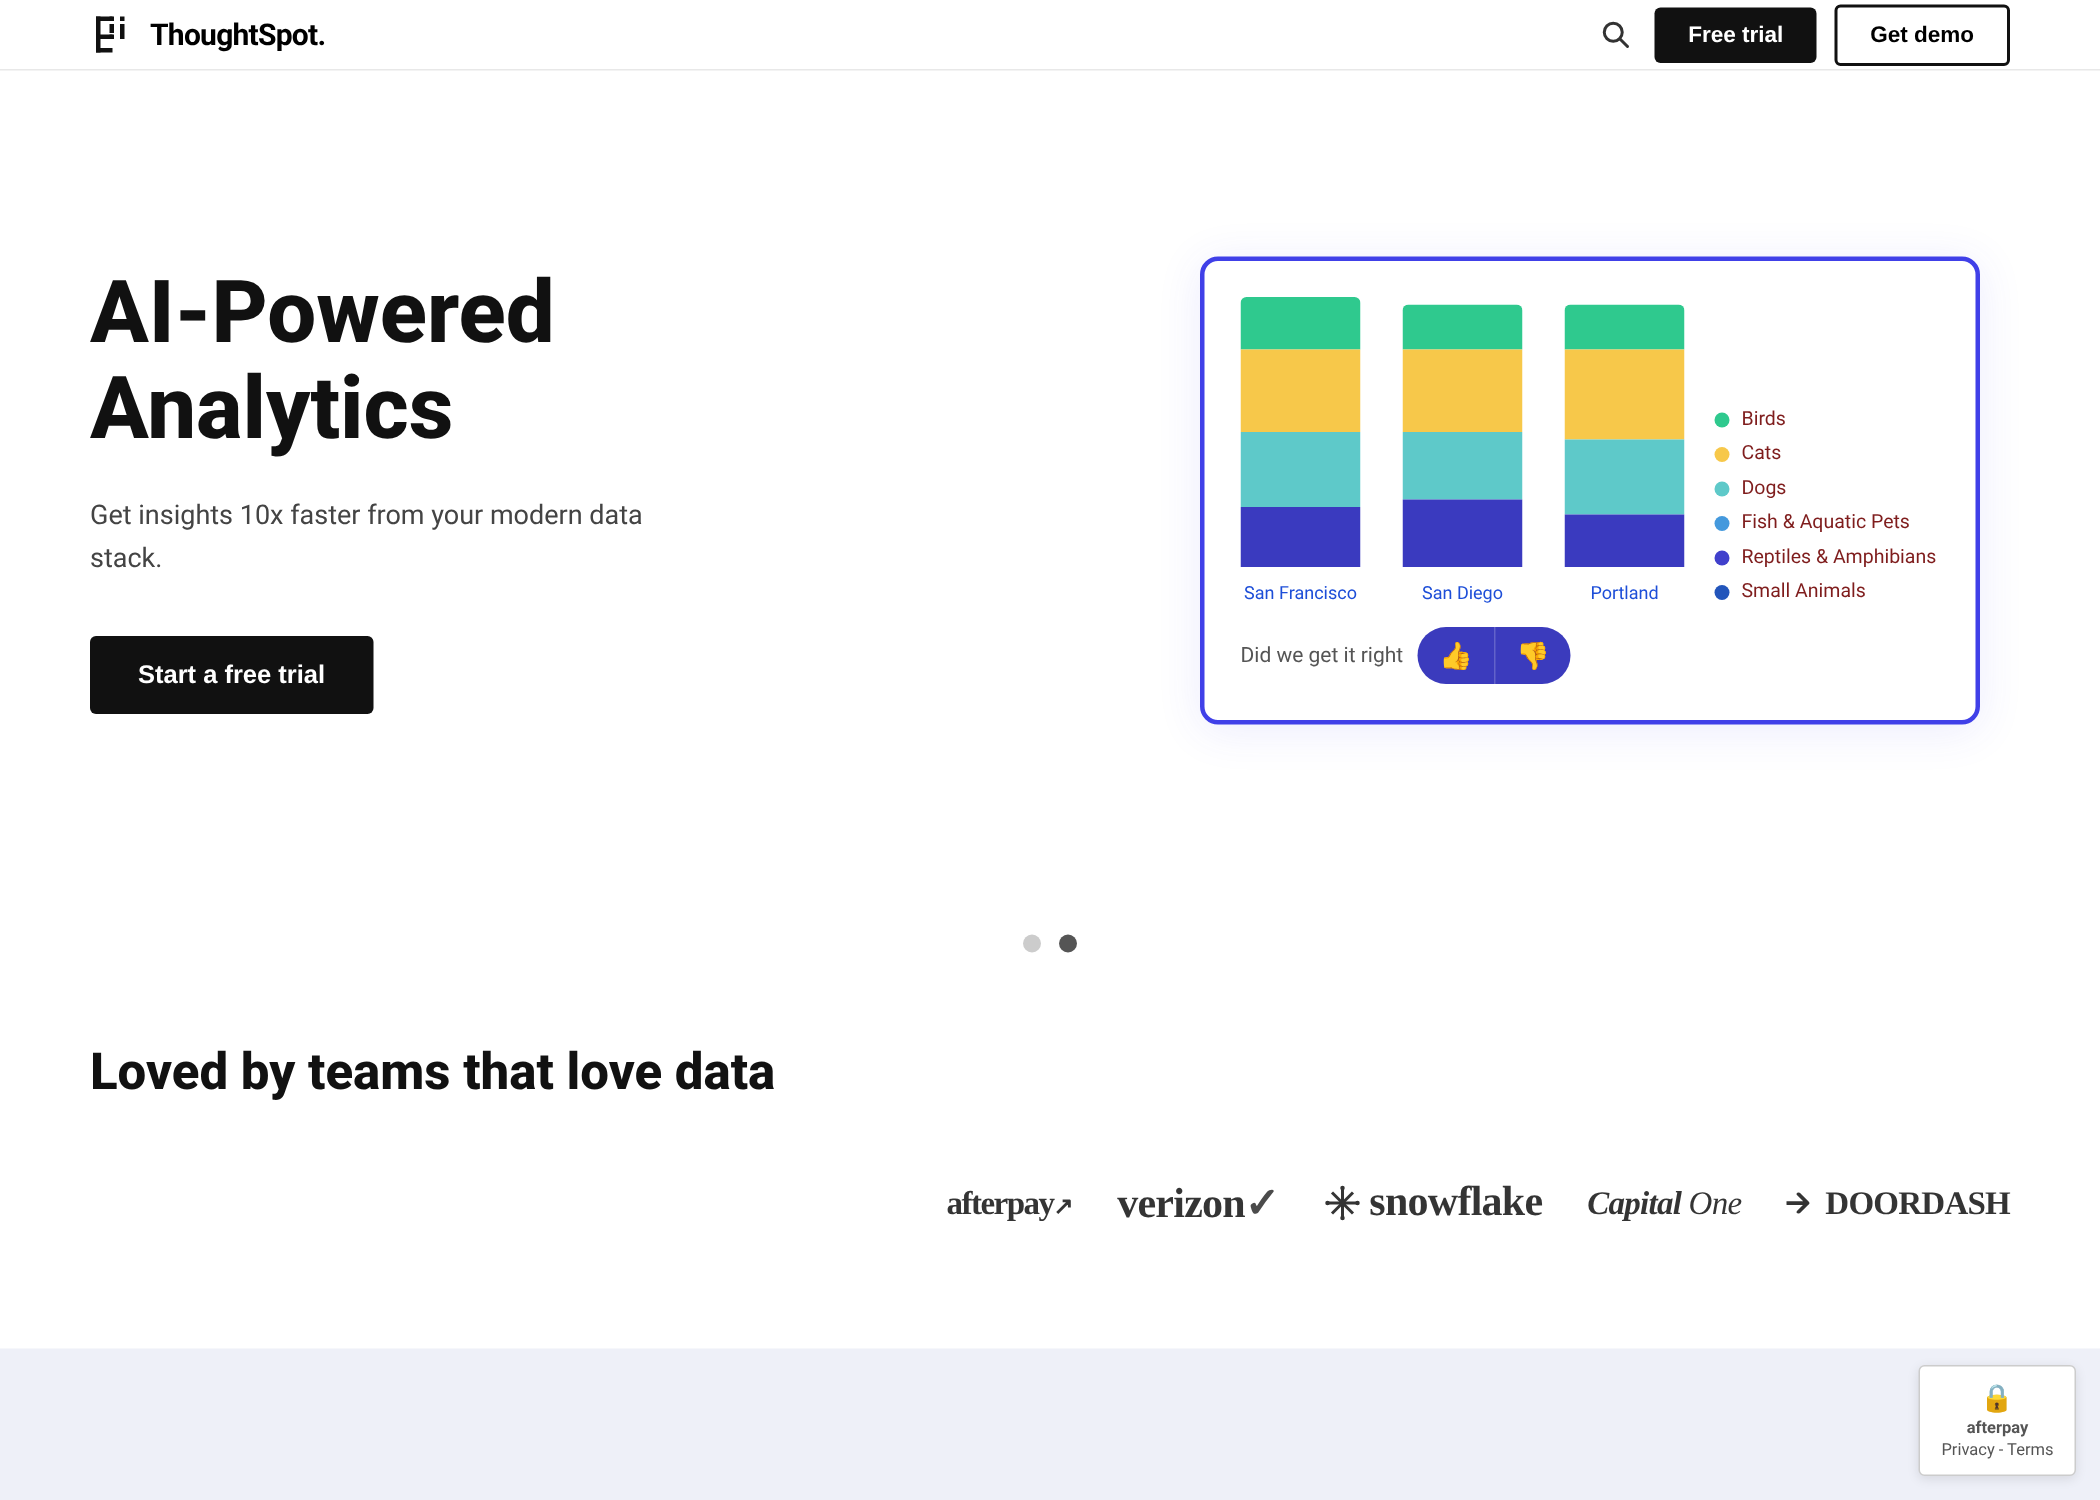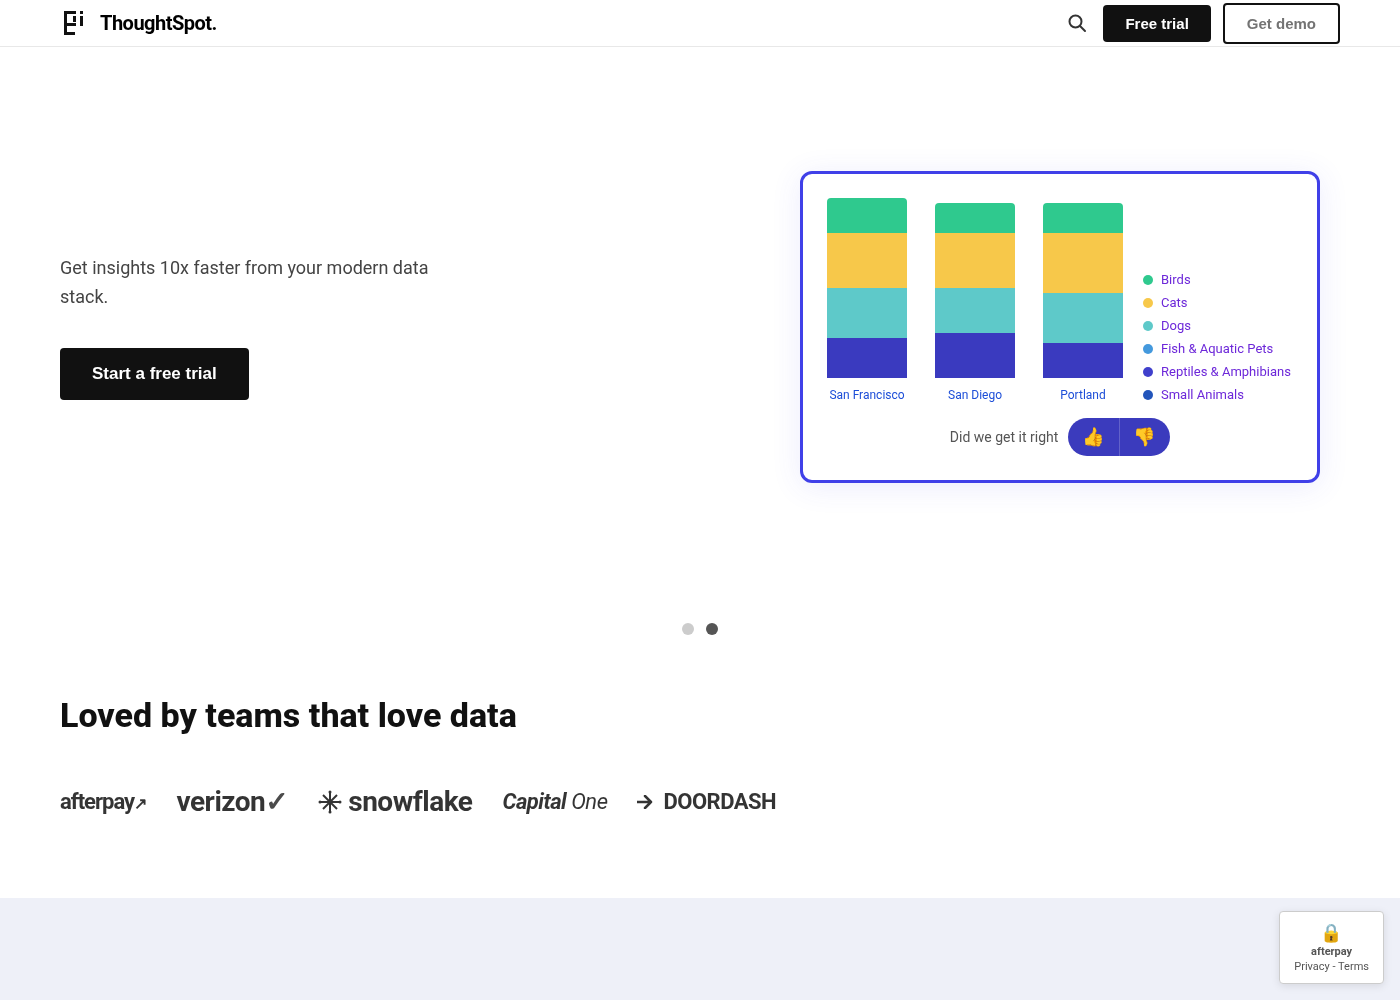--- a/index.html
+++ b/index.html
@@ -16,21 +16,21 @@
     .nav-logo-text { font-size: 20px; font-weight: 700; letter-spacing: -0.5px; }
     .nav-links { display: flex; align-items: center; gap: 36px; }
     .nav-link { text-decoration: none; color: #222; font-size: 16px; font-weight: 500; cursor: pointer; }
     .nav-right { display: flex; align-items: center; gap: 12px; }
     .search-icon-btn { background: none; border: none; cursor: pointer; padding: 4px; display: flex; align-items: center; }
     .btn-free-trial {
       background: #111; color: #fff; border: none; border-radius: 4px;
       padding: 10px 22px; font-size: 15px; font-weight: 600; cursor: pointer;
     }
     .btn-get-demo {
-      background: #fff; color: #737373; border: 2px solid #111; border-radius: 4px;
+      background: #fff; color: #000000; border: 2px solid #111; border-radius: 4px;
       padding: 10px 22px; font-size: 15px; font-weight: 600; cursor: pointer;
     }
 
     
     .hero {
       display: flex; align-items: center; justify-content: space-between;
       padding: 80px 60px 60px 60px; min-height: 540px;
     }
     .hero-left { flex: 0 0 420px; }
     .hero-title { font-size: 58px; font-weight: 800; line-height: 1.1; color: #111; margin-bottom: 24px; }
@@ -48,38 +48,38 @@
       padding: 24px; width: 520px; box-shadow: 0 4px 30px rgba(64,64,232,0.10);
     }
     .chart-inner { display: flex; align-items: flex-end; gap: 0; }
     .chart-bars {
       display: flex; align-items: flex-end; gap: 28px; flex: 1;
     }
     .bar-group { display: flex; flex-direction: column; align-items: center; gap: 4px; }
     .bar-stack { display: flex; flex-direction: column; width: 80px; border-radius: 4px 4px 0 0; overflow: hidden; }
     .bar-label { font-size: 12px; color: #1d4ed8; margin-top: 6px; }
     .chart-legend { display: flex; flex-direction: column; gap: 8px; margin-left: 20px; min-width: 150px; padding-top: 10px; }
-    .legend-item { display: flex; align-items: center; gap: 8px; font-size: 13px; color: #6d28d9; }
+    .legend-item { display: flex; align-items: center; gap: 8px; font-size: 13px; color: #7f1d1d; }
     .legend-dot { width: 10px; height: 10px; border-radius: 50%; flex-shrink: 0; }
 
     
-    .feedback-row { display: flex; align-items: center; justify-content: center; margin-top: 16px; gap: 10px; font-size: 14px; color: #555; }
+    .feedback-row { display: flex; align-items: center; justify-content: flex-start; margin-top: 16px; gap: 10px; font-size: 14px; color: #555; }
     .feedback-btns { display: flex; background: #3b3bbd; border-radius: 24px; overflow: hidden; }
     .feedback-btn { padding: 8px 14px; font-size: 18px; cursor: pointer; border: none; background: transparent; color: #fff; }
     .feedback-btn:first-child { border-right: 1px solid rgba(255,255,255,0.2); }
 
     
     .hero-dots { display: flex; justify-content: center; gap: 12px; margin-top: 36px; }
     .dot { width: 12px; height: 12px; border-radius: 50%; background: #ccc; cursor: pointer; }
     .dot.active { background: #555; }
 
     
     .loved-section { padding: 60px 60px 80px; }
     .loved-title { font-size: 34px; font-weight: 800; color: #111; margin-bottom: 50px; }
-    .logos-row { display: flex; align-items: center; justify-content: flex-start; flex-wrap: wrap; gap: 30px; }
+    .logos-row { display: flex; align-items: center; justify-content: flex-end; flex-wrap: wrap; gap: 30px; font-family: Liberation Serif, serif; }
     .logo-item { filter: grayscale(100%); opacity: 0.85; cursor: pointer; }
     .logo-text { font-size: 26px; font-weight: 700; color: #111; letter-spacing: -0.5px; }
 
     
     .bottom-section { background: #eef0f8; min-height: 120px; }
 
     
     .recaptcha {
       position: fixed; bottom: 16px; right: 16px;
       background: #fff; border: 1px solid #ccc; border-radius: 4px;
@@ -116,20 +116,24 @@
         <line x1="13" y1="13" x2="18" y2="18" stroke="#333" stroke-width="2" stroke-linecap="round"></line>
       </svg>
     </button>
     <button class="btn-free-trial">Free trial</button>
     <button class="btn-get-demo">Get demo</button>
   </div>
 </nav>
 
 <section class="hero">
   <div class="hero-left">
+    <h1 class="hero-title">
+      <span>AI-Powered</span><br>
+      <span>Analytics</span>
+    </h1>
     <p class="hero-subtitle">Get insights 10x faster from your modern data stack.</p>
     <button class="btn-start-trial">Start a free trial</button>
   </div>
 
   <div class="hero-right">
     <div class="chart-card">
       <div class="chart-inner">
         <div class="chart-bars">
 
           <div class="bar-group">

